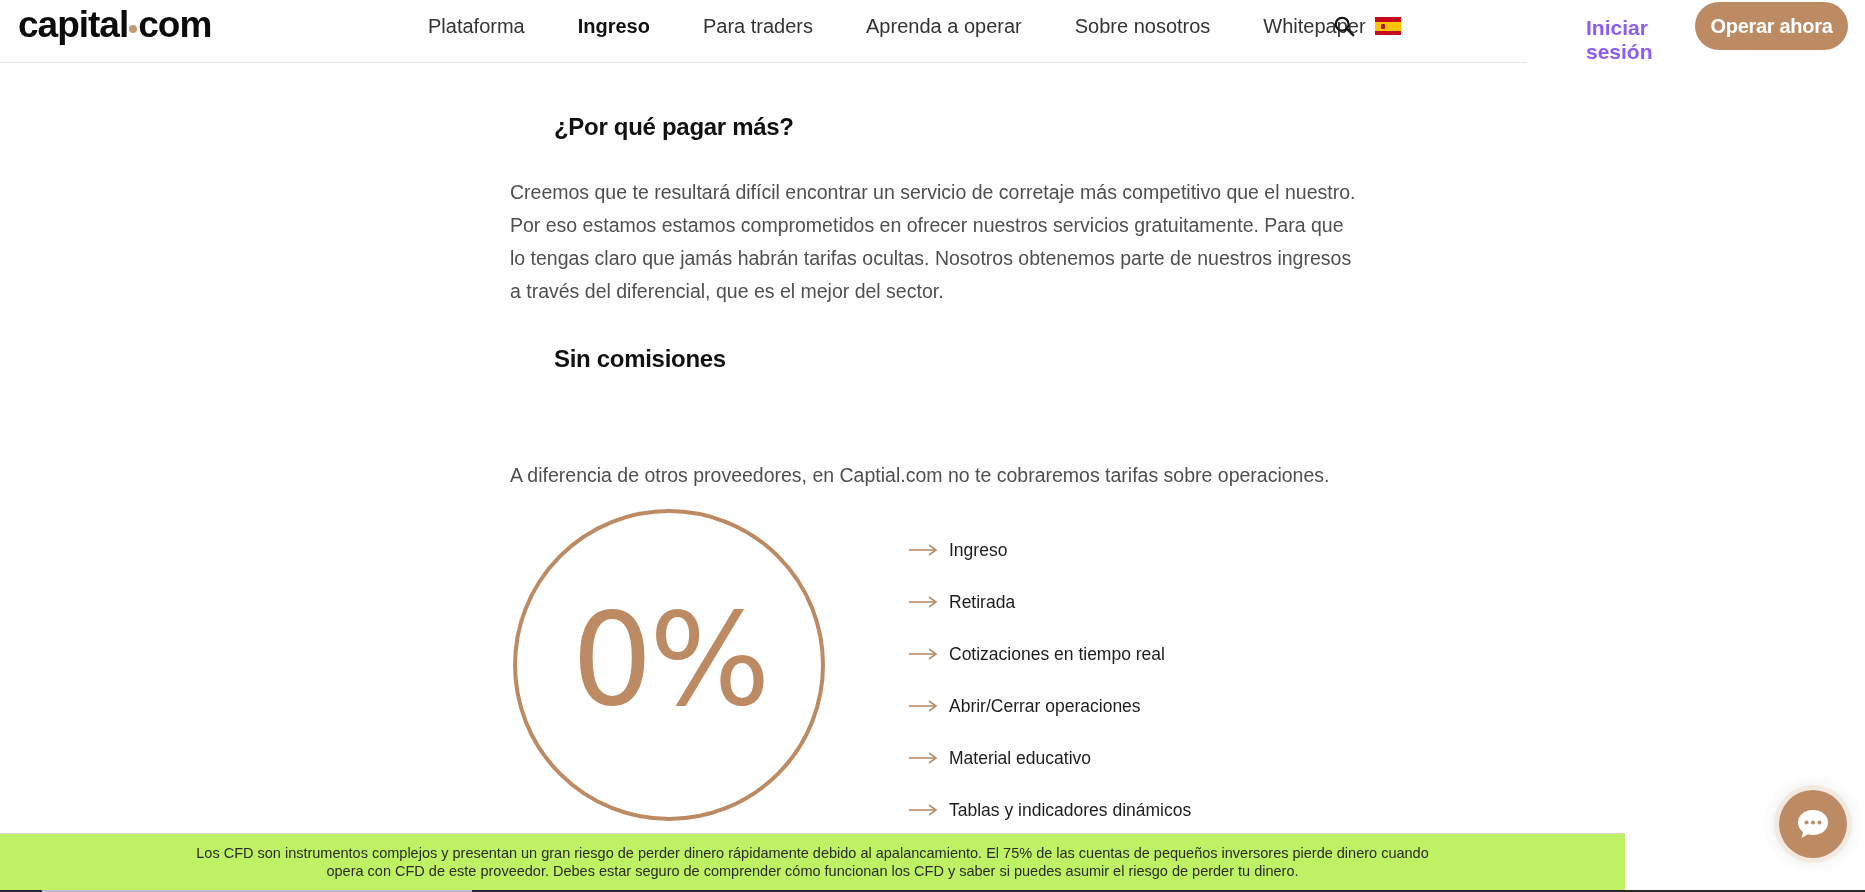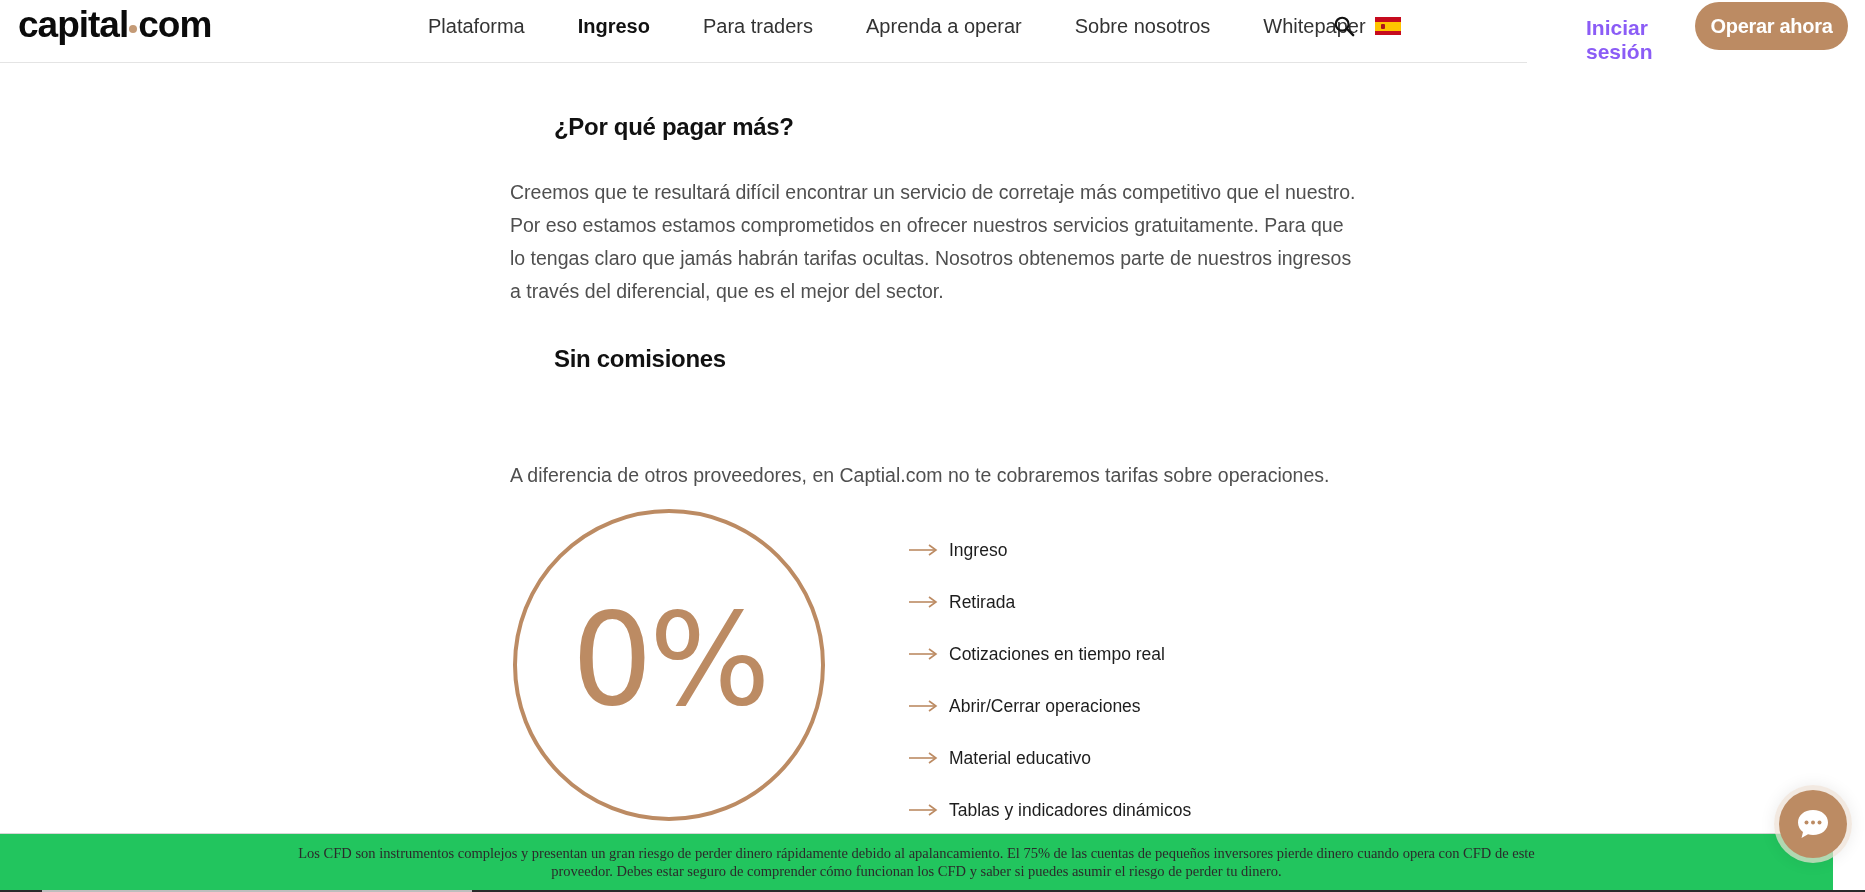--- a/index.html
+++ b/index.html
@@ -22,21 +22,21 @@
   .h2 { position: absolute; left: 0; font-size: 24px; font-weight: 700; color: #111; white-space: nowrap; letter-spacing: -0.3px; margin-left: 44px; }
   .p { position: absolute; left: 0; width: 850px; font-size: 19.5px; line-height: 33px; color: #4f4f4f; }
 
   .circle { position: absolute; left: 513px; top: 509px; width: 312px; height: 312px; border: 4px solid #bc8b63; border-radius: 50%; display: flex; align-items: center; justify-content: center; }
   .circle-text { font-size: 128px; color: #bc8b63; font-weight: 400; letter-spacing: -4px; margin-top: -12px; font-family: "DejaVu Sans", sans-serif; }
 
   .features { position: absolute; left: 908px; top: 524px; list-style: none; }
   .feature { height: 52px; display: flex; align-items: center; font-size: 17.5px; color: #1d1d1d; }
   .arrow { width: 30px; height: 14px; margin-right: 11px; }
 
-  .disclaimer { position: absolute; left: 0; top: 833px; width: 1833px; height: 57px; background: #22c55e; border-top: 1px solid #d6d6d6; display: flex; align-items: center; justify-content: center; text-align: center; font-family: Liberation Serif, serif; }
+  .disclaimer { position: absolute; left: 0; top: 833px; width: 1625px; height: 57px; background: #bef264; border-top: 1px solid #d6d6d6; display: flex; align-items: center; justify-content: center; text-align: center; }
   .disclaimer p { font-size: 14.5px; line-height: 18px; color: #2b2b2b; width: 1270px; }
   .bottom-strip { position: absolute; left: 0; top: 890px; width: 1865px; height: 2px; background: #2a2a2a; }
   .bottom-strip .thumb { position: absolute; left: 42px; top: 0; width: 430px; height: 2px; background: #bdbdbd; }
 
   .chat-ring { position: absolute; left: 1774px; top: 785px; width: 78px; height: 78px; border-radius: 50%; background: rgba(236,224,212,0.7); display: flex; align-items: center; justify-content: center; box-shadow: 0 0 16px rgba(0,0,0,0.08); }
   .chat-btn { width: 68px; height: 68px; border-radius: 50%; background: #bc8b63; display: flex; align-items: center; justify-content: center; cursor: pointer; }
 </style>
 </head>
 <body>
 

